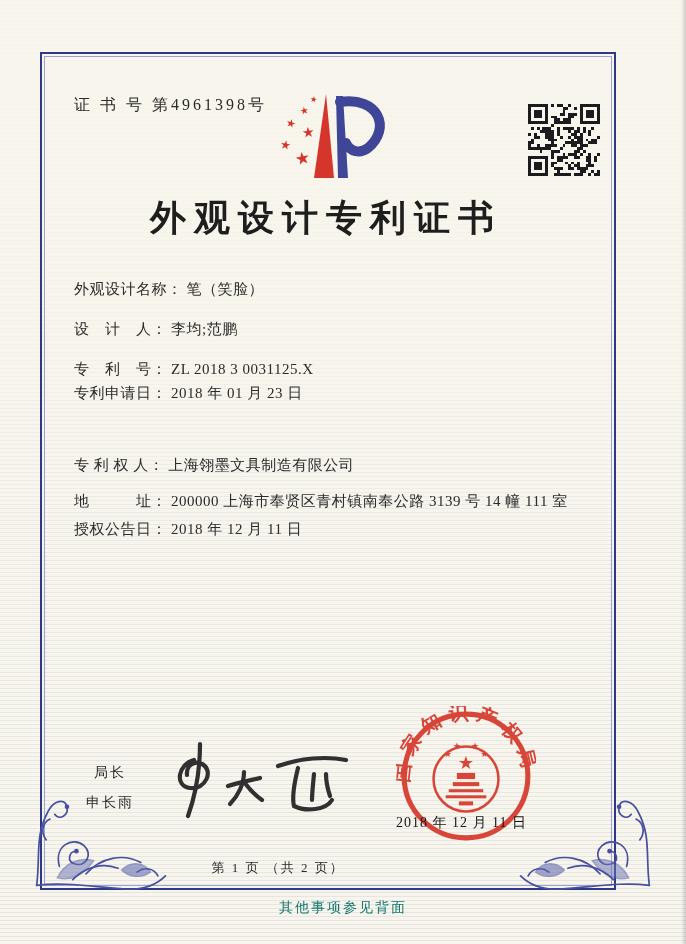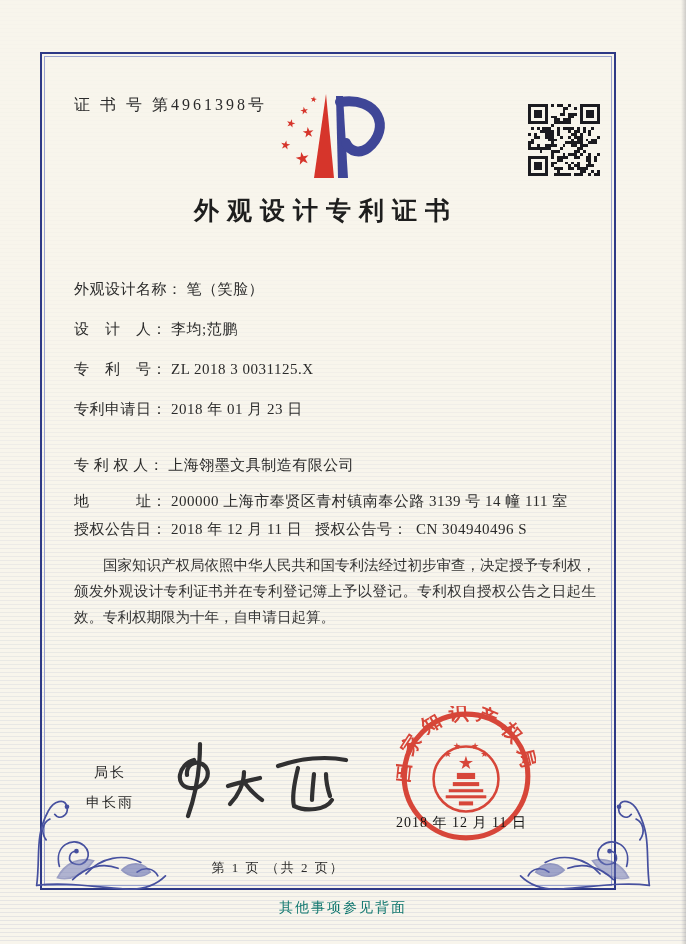--- a/index.html
+++ b/index.html
@@ -23,25 +23,25 @@
     background:linear-gradient(90deg,transparent,rgba(110,110,118,.30));}
 
   .cert-no{position:absolute;left:74px;top:95px;font-size:16px;letter-spacing:3px;z-index:3;}
 
   .logo{position:absolute;left:280px;top:86px;width:118px;height:102px;z-index:3;}
   .logo .star{position:absolute;color:#d6352b;line-height:1;}
 
   .qr{position:absolute;left:528px;top:104px;width:72px;height:72px;z-index:3;}
 
   .title{position:absolute;left:40px;top:194px;width:572px;text-align:center;
-    font-size:25px;font-weight:600;letter-spacing:8px;color:#1e1e1e;z-index:3;}
+    font-size:36px;font-weight:600;letter-spacing:8px;color:#1e1e1e;z-index:3;}
 
   .row{position:absolute;left:74px;font-size:15px;white-space:nowrap;z-index:3;letter-spacing:.5px;}
   .row .lab{margin-right:4px;}
-  .r1{top:280px}.r2{top:320px}.r3{top:360px}.r4{top:400px}
+  .r1{top:280px}.r2{top:320px}.r3{top:360px}.r4{top:384px}
   .r5{top:456px}.r6{top:492px}.r7{top:520px;width:522px;}
   .pair2{position:absolute;left:241px;top:0;}
   .pair2 .lab{margin-right:8px;}
 
   .paras{position:absolute;left:74px;top:552px;width:522px;z-index:3;
     font-size:14.5px;line-height:26px;text-align:justify;color:#333;}
   .paras p{margin:0;text-indent:2em;}
 
   .director{position:absolute;left:86px;top:758px;font-size:14px;line-height:30px;z-index:4;letter-spacing:2px;text-align:center;}
   .sig{position:absolute;left:160px;top:738px;width:200px;height:90px;z-index:4;}
@@ -302,27 +302,23 @@
   <span class="lab">专利申请日：</span><span class="val">2018 年 01 月 23 日</span>
 </div>
 <div class="row r5">
   <span class="lab">专 利 权 人：</span><span class="val">上海翎墨文具制造有限公司</span>
 </div>
 <div class="row r6">
   <span class="lab">地　　　址：</span><span class="val">200000 上海市奉贤区青村镇南奉公路 3139 号 14 幢 111 室</span>
 </div>
 <div class="row r7">
   <span class="lab">授权公告日：</span><span class="val">2018 年 12 月 11 日</span>
-  <span class="pair2">
-    <span class="lab">授权公告号：</span><span class="val">CN 304940496 S</span>
-  </span>
 </div>
 
 <div class="paras">
-  <p>国家知识产权局依照中华人民共和国专利法经过初步审查，决定授予专利权，颁发外观设计专利证书并在专利登记簿上予以登记。专利权自授权公告之日起生效。专利权期限为十年，自申请日起算。</p>
 </div>
 
 <div class="director">
   <div>局长</div>
   <div>申长雨</div>
 </div>
 
 <svg class="sig" viewBox="0 0 200 90">
   <g stroke="#1c1c1e" stroke-width="4.2" fill="none" stroke-linecap="round" opacity="0.9">
     <path d="M34,22 C18,26 14,48 30,50 C46,52 54,32 42,26 C34,22 26,28 27,37"></path>

